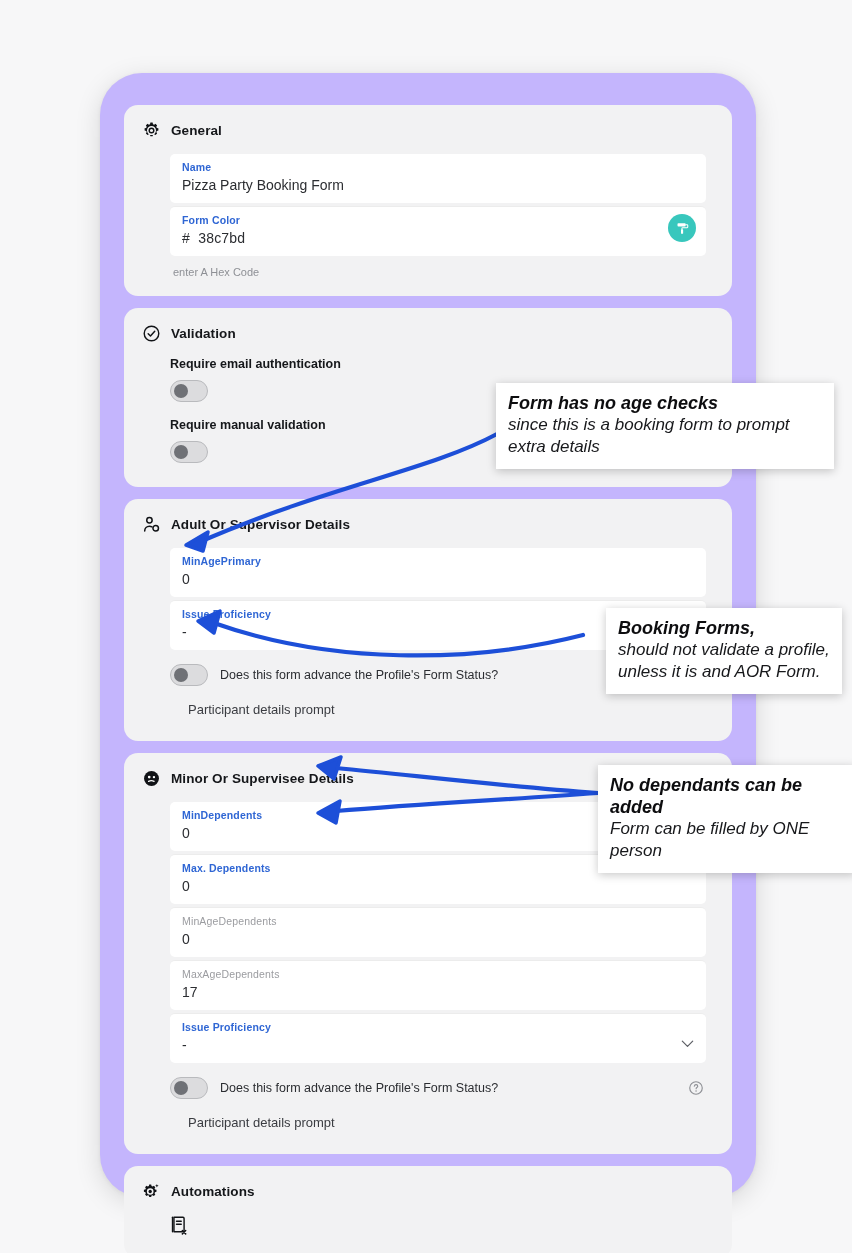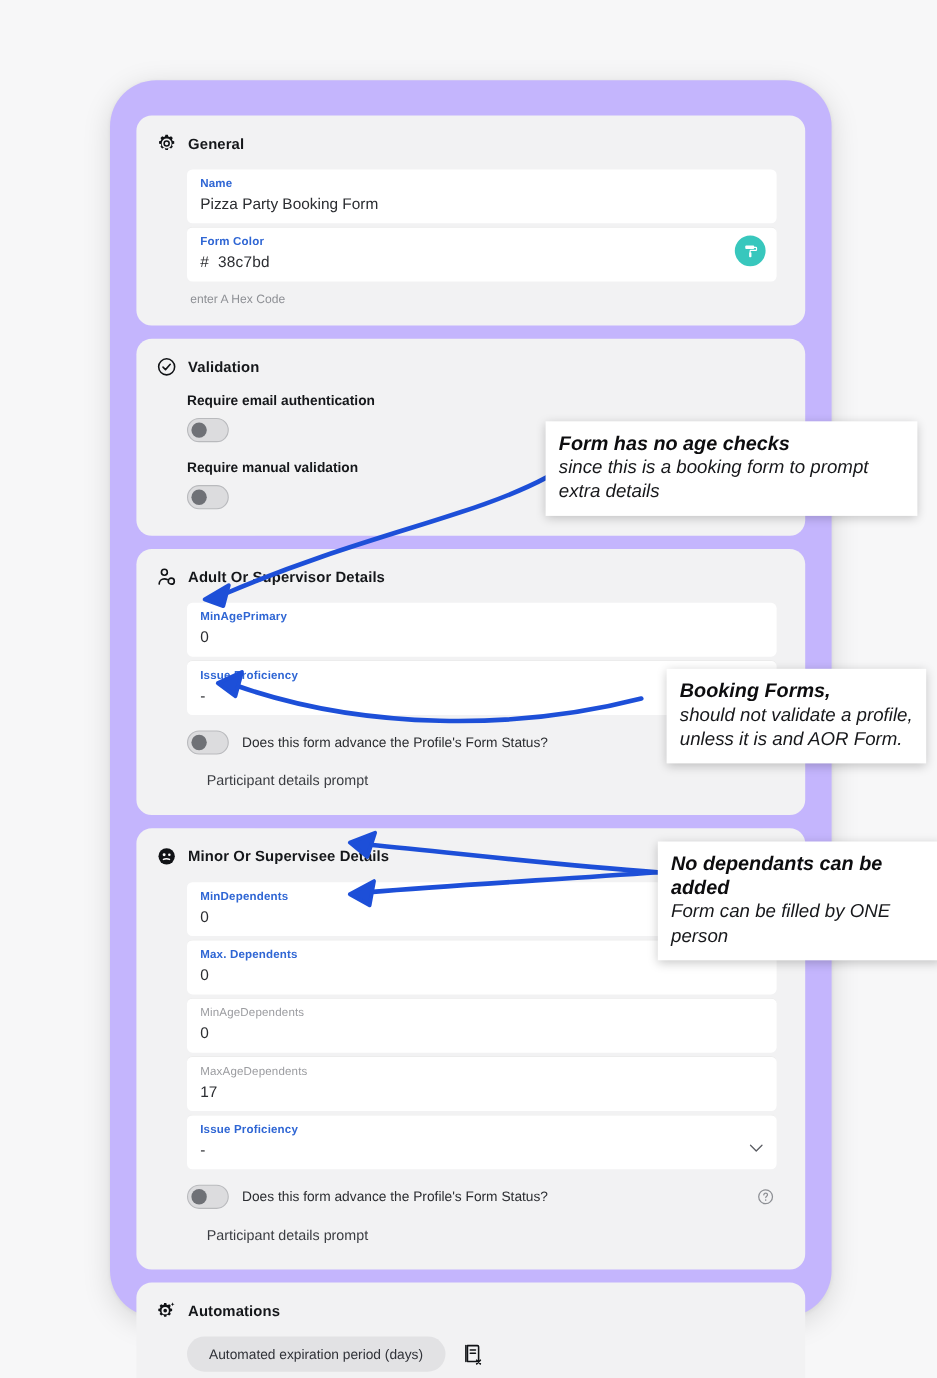--- a/index.html
+++ b/index.html
@@ -370,21 +370,20 @@
     <div class="card" style="padding-bottom:22px;">
       <div class="card-head">
         <svg class="ic" viewBox="0 0 24 24">
           <path fill="#111316" d="M11.6 3.2H9.1l-.45 1.9-1.3.55-1.65-.95-1.8 1.8.95 1.65-.55 1.3-1.9.45v2.5l1.9.45.55 1.3-.95 1.65 1.8 1.8 1.65-.95 1.3.55.45 1.9h2.5l.45-1.9 1.3-.55 1.65.95 1.8-1.8-.95-1.65.55-1.3 1.9-.45v-2.5l-1.9-.45-.55-1.3.95-1.65-1.8-1.8-1.65.95-1.3-.55-.45-1.9zm-1.25 4.6a4.2 4.2 0 110 8.4 4.2 4.2 0 010-8.4z"></path>
           <circle cx="10.35" cy="12" r="2.1" fill="#111316"></circle>
           <path fill="#111316" d="M18.8 2.4l.62 1.66 1.66.62-1.66.62-.62 1.66-.62-1.66-1.66-.62 1.66-.62z"></path>
         </svg>
         <span class="card-title">Automations</span>
       </div>
       <div class="auto-row">
-        <div class="chip">Automated expiration period (days)</div>
         <svg class="doc-x-icon" viewBox="0 0 24 26">
           <path d="M5 2.6h11.4a1.4 1.4 0 011.4 1.4v15.4a1.4 1.4 0 01-1.4 1.4H5z" fill="none" stroke="#111316" stroke-width="1.8" stroke-linejoin="round"></path>
           <path d="M3.2 2.6v18.2" stroke="#111316" stroke-width="1.8" stroke-linecap="round"></path>
           <path d="M8.2 7.6h6M8.2 11.4h6" stroke="#111316" stroke-width="1.8" stroke-linecap="round"></path>
           <path d="M15.6 19.4l4.2 4.2M19.8 19.4l-4.2 4.2" stroke="#111316" stroke-width="1.9" stroke-linecap="round"></path>
         </svg>
       </div>
     </div>
 
   </div>

